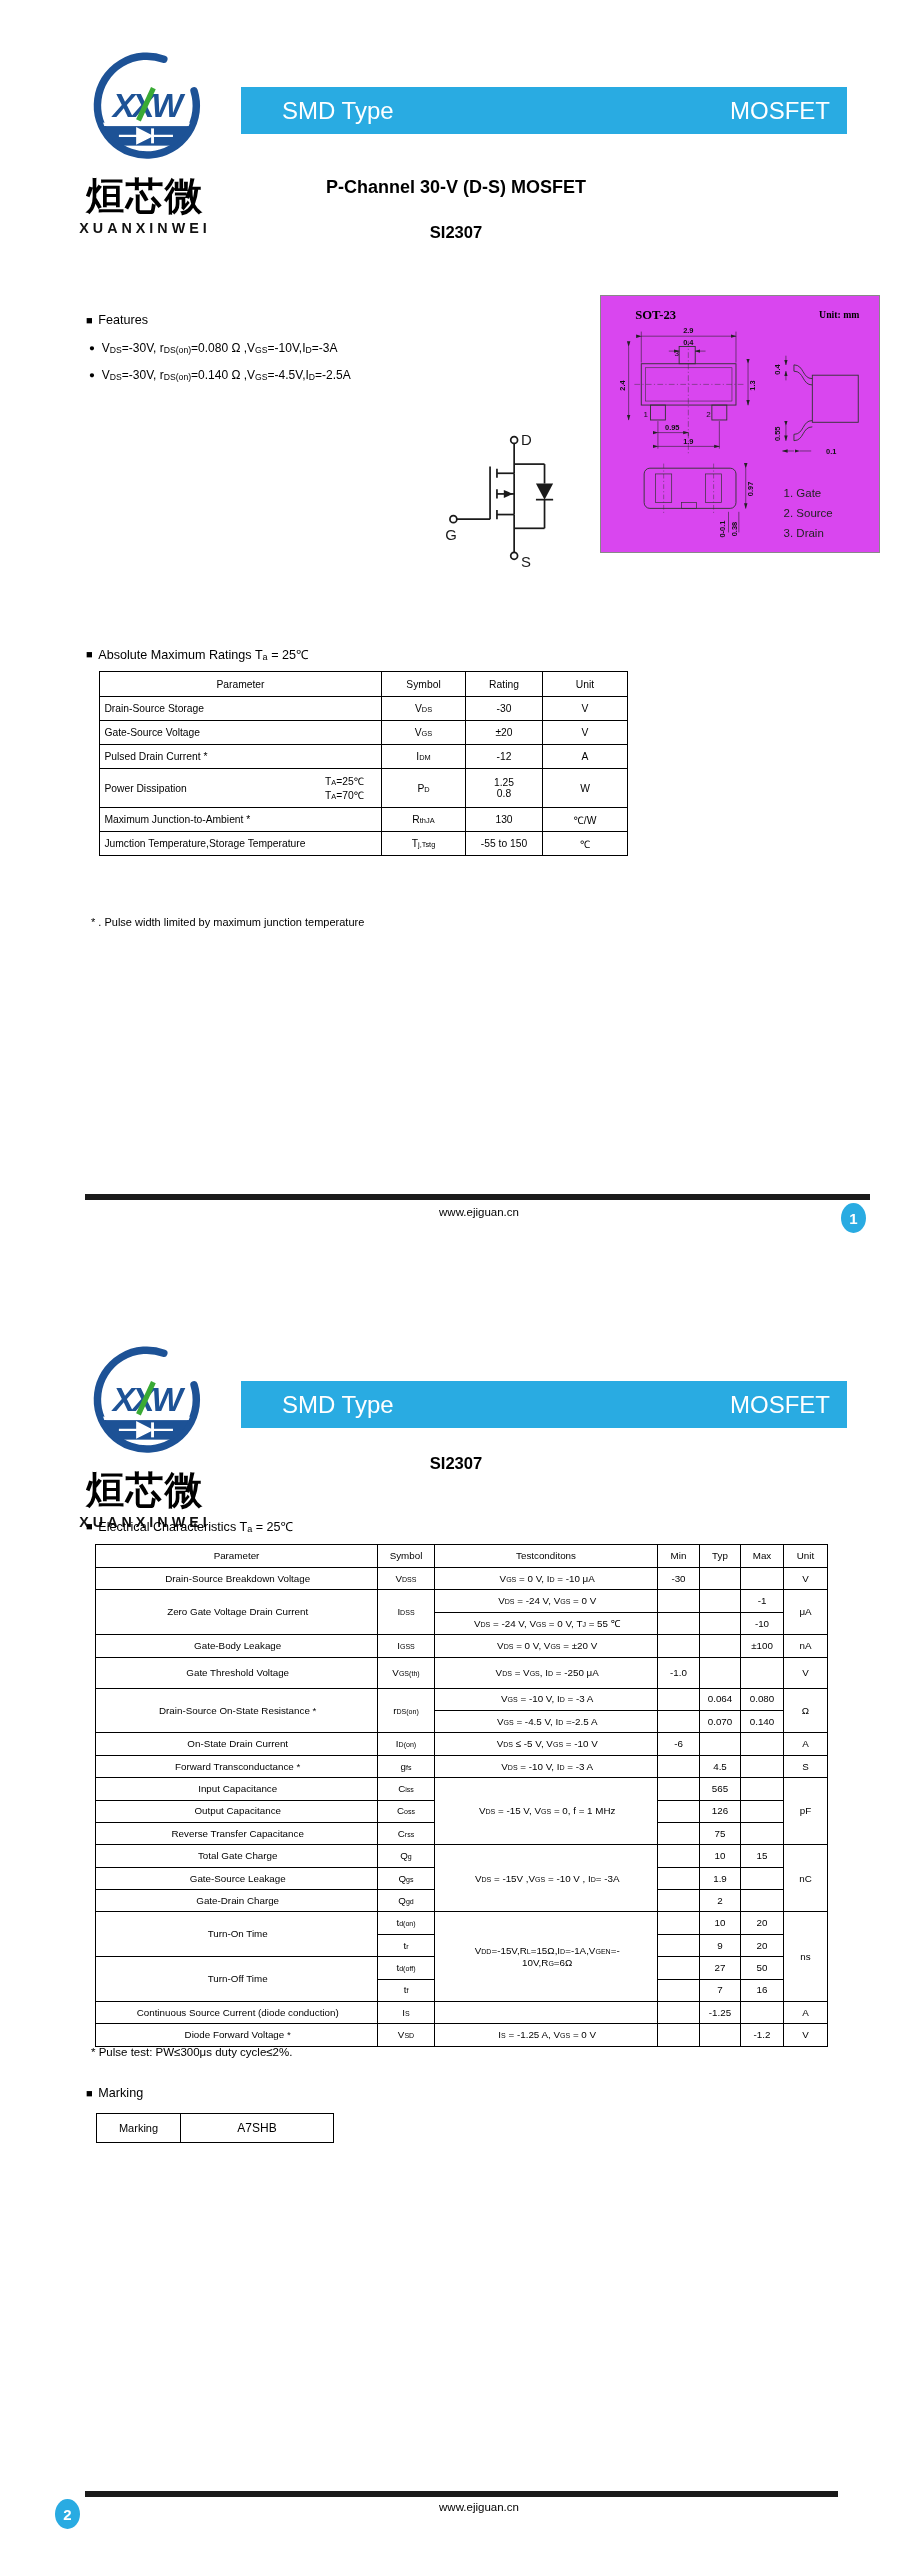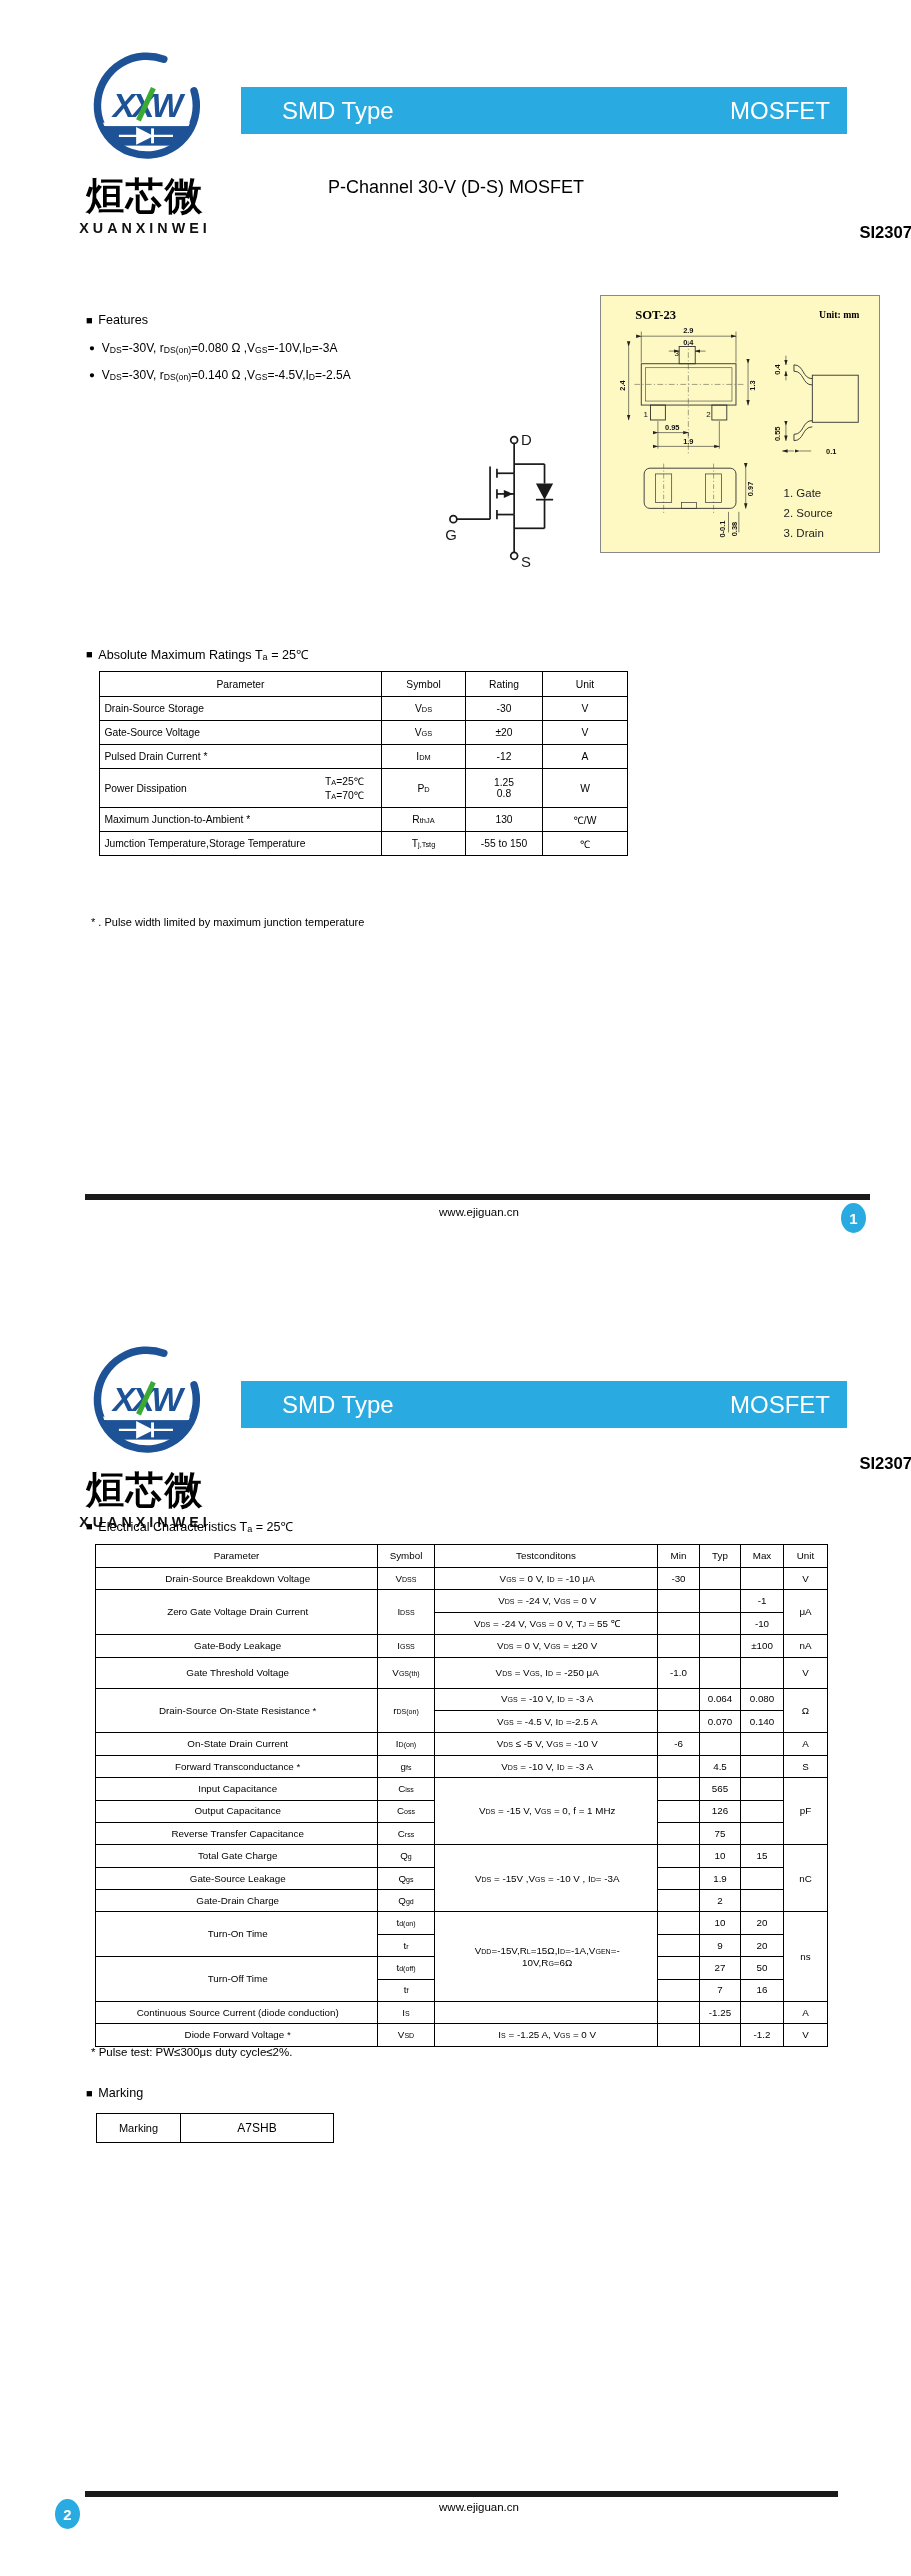--- a/index.html
+++ b/index.html
@@ -9,41 +9,41 @@
   .pre{white-space:pre-line;}
 
   
   .logo{width:184px;height:192px;}
   .logo-cn{position:absolute;top:122px;left:0;width:100%;text-align:center;font-size:38px;font-weight:900;letter-spacing:1.1px;font-family:"DejaVu Sans",sans-serif;}
   .logo-en{position:absolute;top:171px;left:0;width:100%;text-align:center;font-size:14.3px;font-weight:600;letter-spacing:4px;color:#111;}
 
   
   .banner{width:606px;height:47px;background:#29abe2;color:#fff;display:flex;justify-content:space-between;align-items:center;padding:0 17px 0 41px;box-sizing:border-box;font-size:24px;}
 
-  .doc-title{left:0;width:912px;text-align:center;font-size:18px;font-weight:normal;}
-  .part-no{left:0;width:912px;text-align:right;font-size:16.6px;font-weight:bold;}
+  .doc-title{left:0;width:912px;text-align:center;font-size:18px;font-weight:bold;}
+  .part-no{left:0;width:912px;text-align:center;font-size:16.6px;font-weight:bold;}
 
   .sect-head{font-size:12.6px;display:flex;align-items:center;gap:5.7px;}
   .sq{font-size:11px;line-height:1;}
   .feature-line{font-size:12px;display:flex;align-items:center;gap:6.9px;}
   .bullet{font-size:9.8px;line-height:1;}
 
   
   table.datatable{border-collapse:collapse;table-layout:fixed;border:1.7px solid #000;}
   table.datatable td{border:1.1px solid #000;vertical-align:middle;text-align:center;overflow:hidden;}
   tr.head td{border-bottom:1.7px solid #000;}
   .atable td{font-size:10.3px;}
   .etable td{font-size:9.8px;line-height:1.2;}
   td.pcell{text-align:left;}
   .pcell-in{display:flex;justify-content:space-between;align-items:center;padding:0 16px 0 3.4px;}
   td.lft{text-align:left;padding-left:3.4px;}
   .footnote{font-size:11px;}
 
   
-  .pkg-box{width:280px;height:258px;border:1.1px solid #888;background:#fef9c3;box-sizing:border-box;}
+  .pkg-box{width:280px;height:258px;border:1.1px solid #888;background:#d946ef;box-sizing:border-box;}
 
   
   .footer-line{height:5.7px;background:#1a1a1a;}
   .footer-url{left:0;width:912px;text-align:center;font-size:11.5px;padding-left:23px;}
   .page-badge{width:25px;height:30px;border-radius:50%;background:#29abe2;color:#fff;font-size:15px;font-weight:bold;display:flex;align-items:center;justify-content:center;}
 
   svg text{font-family:"Liberation Sans",sans-serif;}
   svg .serifb{font-family:"Liberation Serif",serif;font-weight:bold;}
 </style>
 </head>

